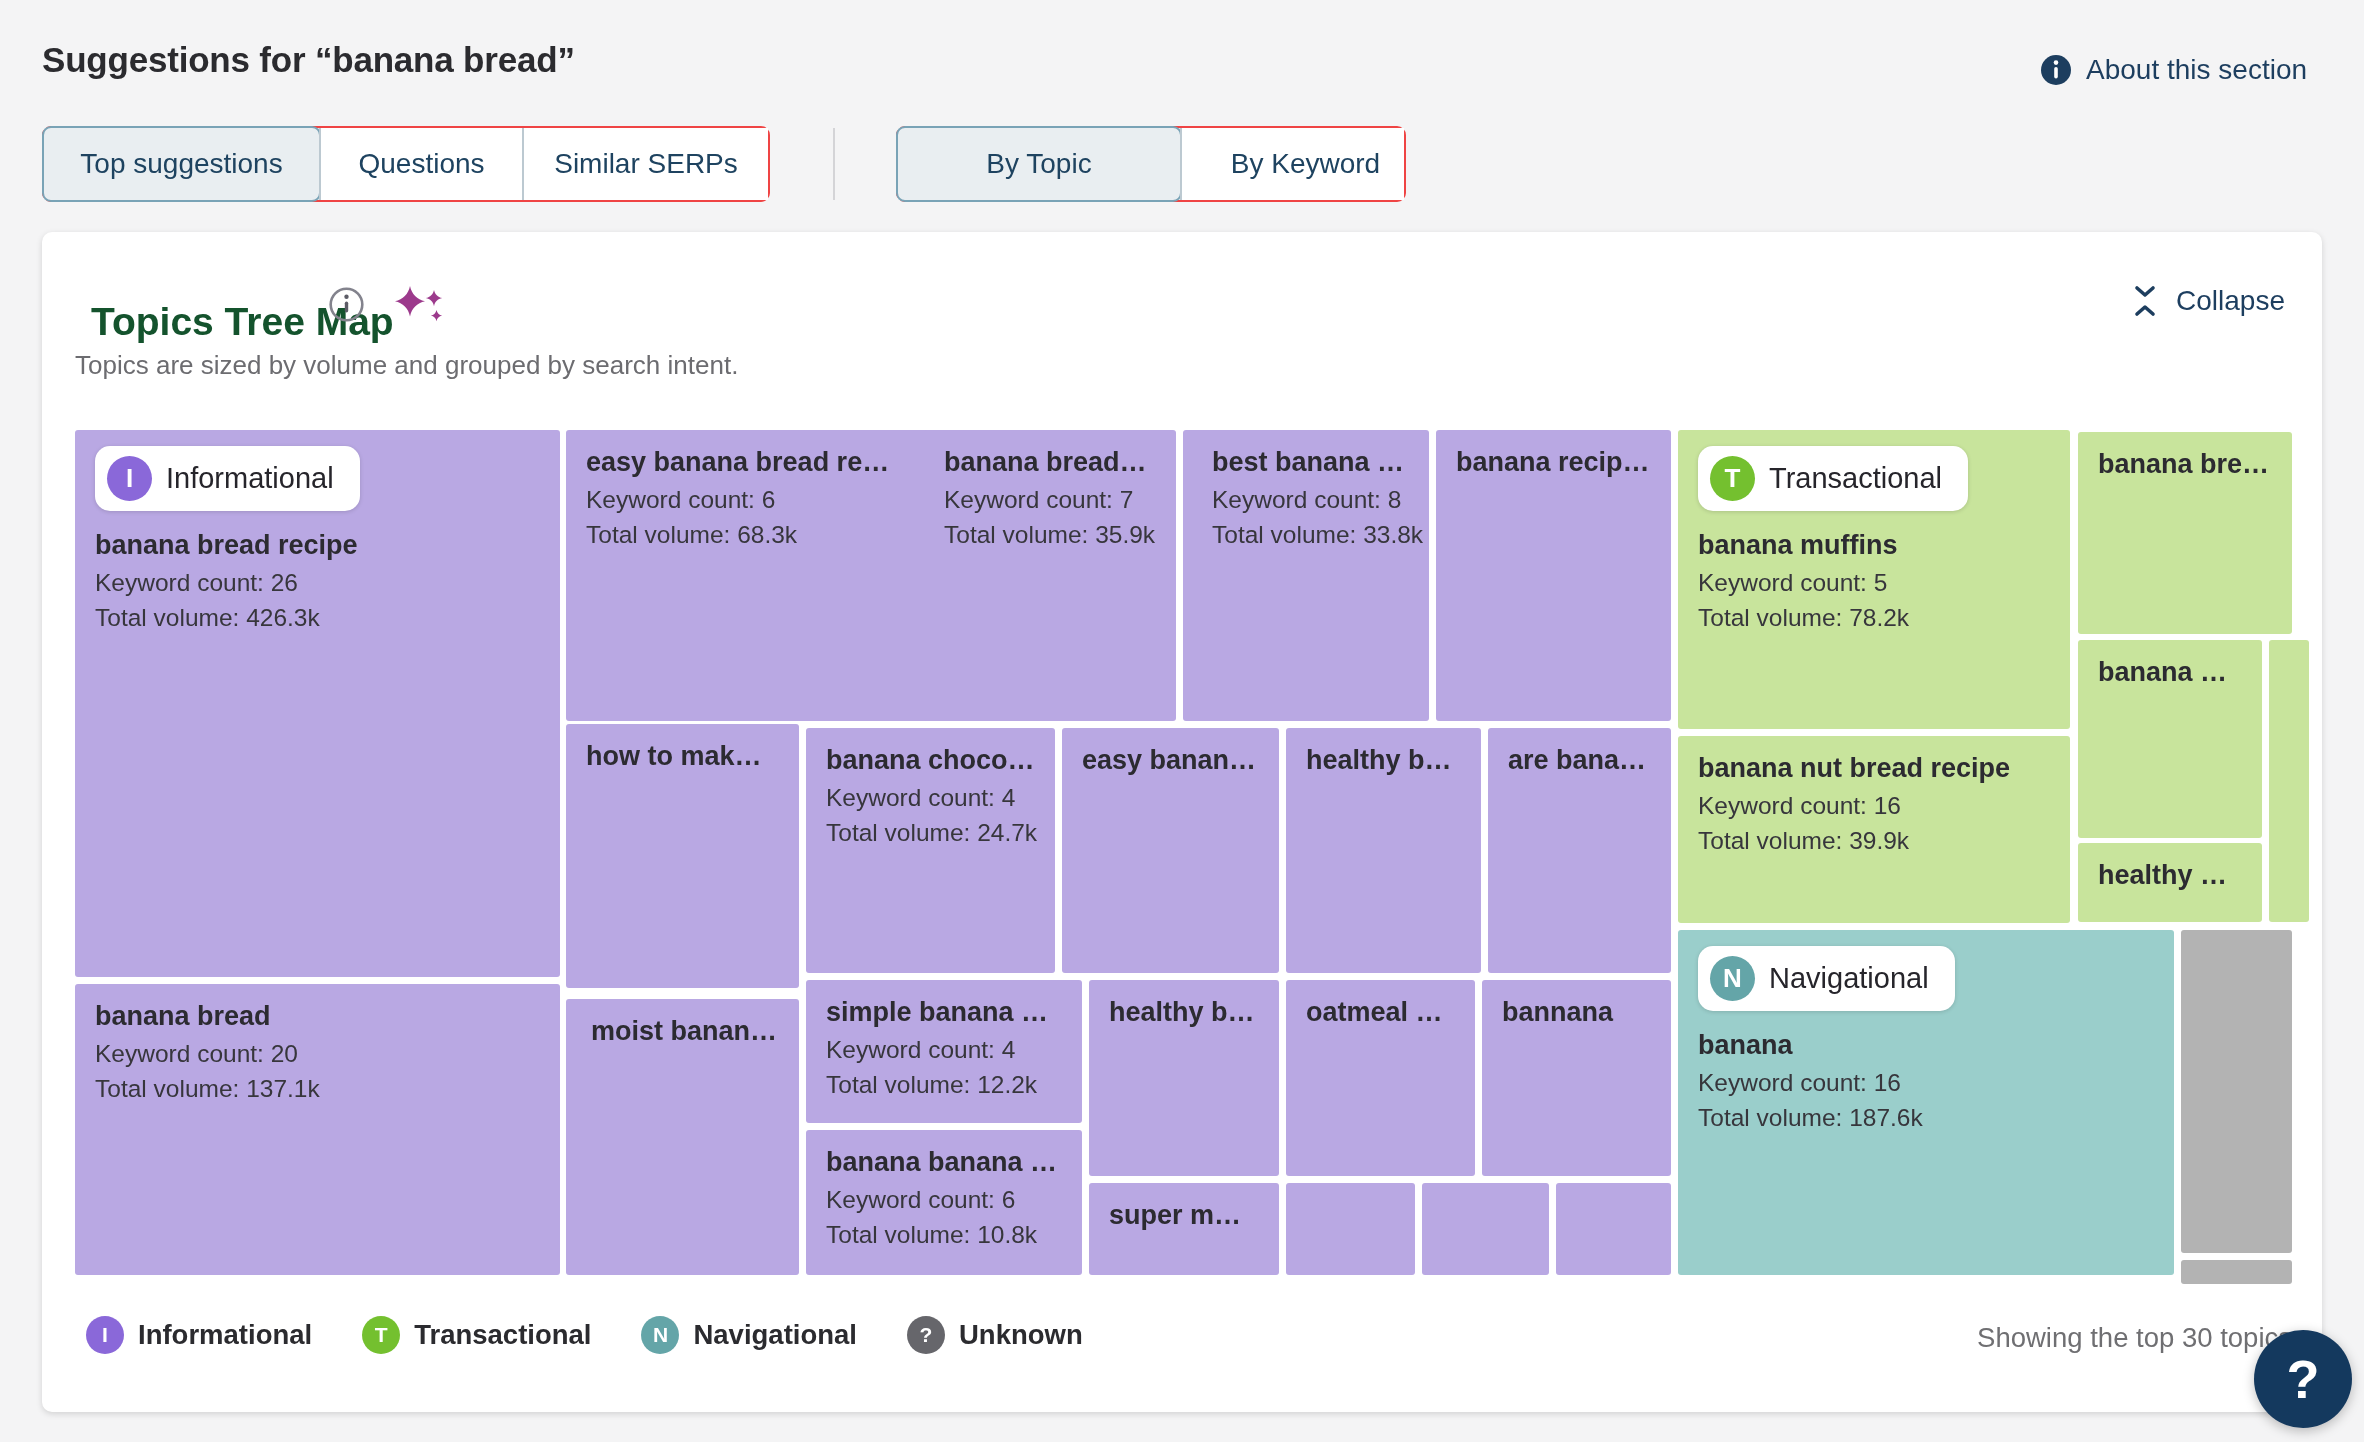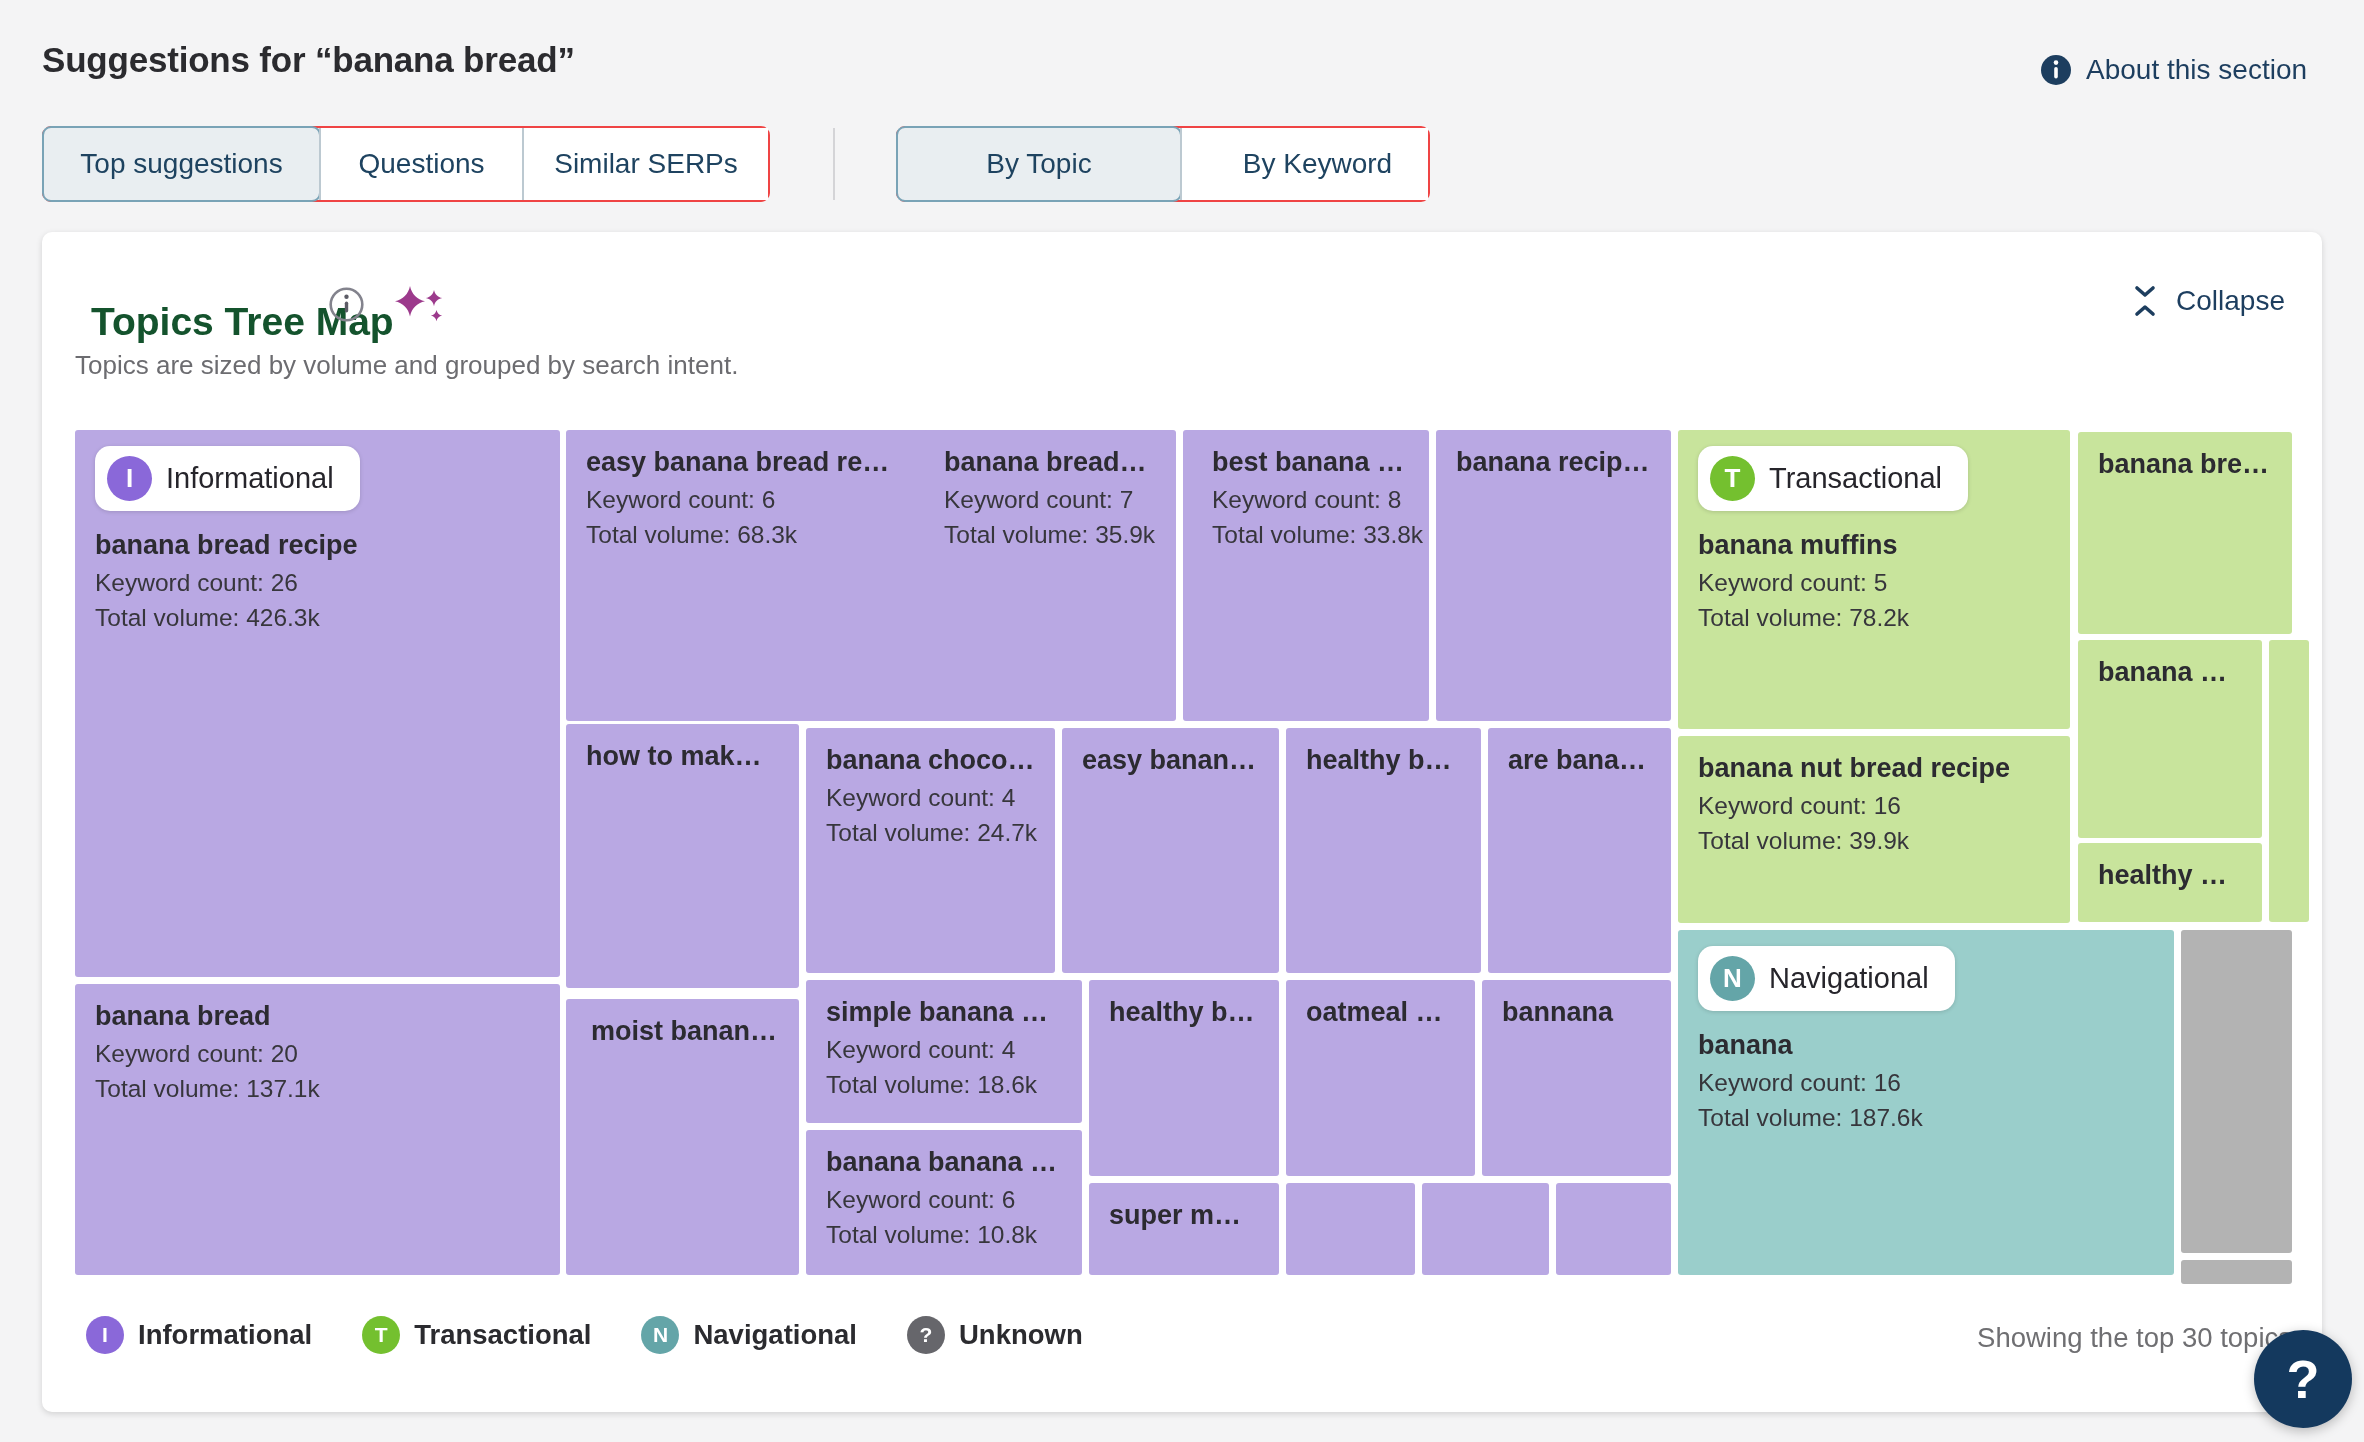--- a/index.html
+++ b/index.html
@@ -13,21 +13,21 @@
   #suggestion-tabs{left:42px;}
   #view-tabs{left:896px;}
   .seg{display:flex;align-items:center;justify-content:center;font-size:28px;color:#1e4360;border-left:2px solid #bcc9d1;cursor:pointer;box-sizing:border-box;position:relative;background:#fff;}
   .seg:first-child{border-left:none;}
   .seg.active{background:#e9eef1;}
   .seg.active::after{content:"";position:absolute;inset:-2px;border:2px solid #79a3b6;border-radius:9px;pointer-events:none;}
   #suggestion-tabs .seg:nth-child(1){width:275px;}
   #suggestion-tabs .seg:nth-child(2){width:203px;}
   #suggestion-tabs .seg:nth-child(3){width:246px;}
   #view-tabs .seg:nth-child(1){width:282px;}
-  #view-tabs .seg:nth-child(2){width:248px;padding-left:25px;}
+  #view-tabs .seg:nth-child(2){width:224px;padding-left:25px;}
   .tabs-divider{position:absolute;left:833px;top:128px;width:2px;height:72px;background:#d4d4d7;}
 
   .card{position:absolute;left:42px;top:232px;width:2280px;height:1180px;background:#fff;border-radius:10px;box-shadow:0 2px 6px rgba(0,0,0,0.14);}
   .card-title{position:absolute;left:33px;top:52px;margin:16px;font-size:39px;font-weight:bold;color:#14532d;}
   .hdr-info{position:absolute;left:286px;top:54px;cursor:pointer;}
   .sparkles{position:absolute;left:352px;top:52px;}
   .collapse{position:absolute;left:2088px;top:52px;display:flex;align-items:center;gap:16px;background:none;border:none;padding:0;font-family:inherit;font-size:28px;color:#1d3e5f;cursor:pointer;}
   .subtitle{position:absolute;left:33px;top:118px;margin:0;font-size:26px;color:#6c6c70;}
 
   #treemap{position:absolute;left:33px;top:198px;width:2217px;height:845px;}
@@ -146,21 +146,21 @@
         </div>
         <div class="tm-block" style="left: 1413px; top: 298px; width: 183px; height: 245px; background: rgb(185, 168, 227);">
           <div class="tm-title">are bana…</div>
         </div>
         <div class="tm-block" style="left: 491px; top: 569px; width: 233px; height: 276px; background: rgb(185, 168, 227); padding-left: 25px;">
           <div class="tm-title">moist banan…</div>
         </div>
         <div class="tm-block" style="left: 731px; top: 550px; width: 276px; height: 143px; background: rgb(185, 168, 227);">
           <div class="tm-title">simple banana …</div>
           <div class="tm-stat">Keyword count: 4</div>
-          <div class="tm-stat">Total volume: 18.6k</div>
+          <div class="tm-stat">Total volume: 12.2k</div>
         </div>
         <div class="tm-block" style="left: 731px; top: 700px; width: 276px; height: 145px; background: rgb(185, 168, 227);">
           <div class="tm-title">banana banana …</div>
           <div class="tm-stat">Keyword count: 6</div>
           <div class="tm-stat">Total volume: 10.8k</div>
         </div>
         <div class="tm-block" style="left: 1014px; top: 550px; width: 190px; height: 196px; background: rgb(185, 168, 227);">
           <div class="tm-title">healthy b…</div>
         </div>
         <div class="tm-block" style="left: 1211px; top: 550px; width: 189px; height: 196px; background: rgb(185, 168, 227);">

